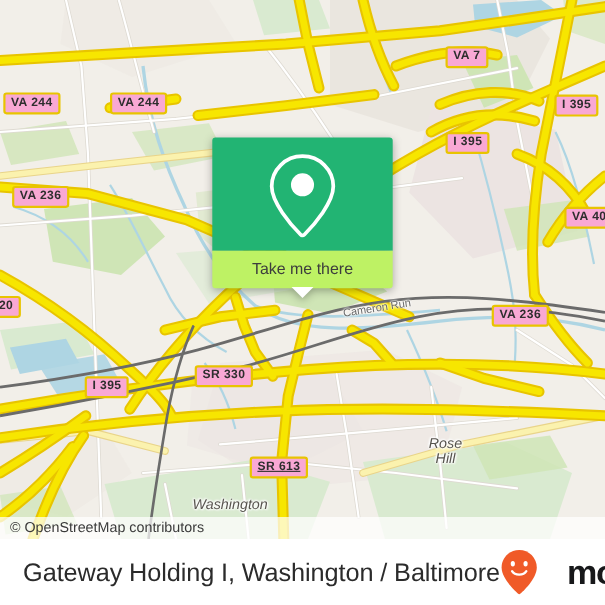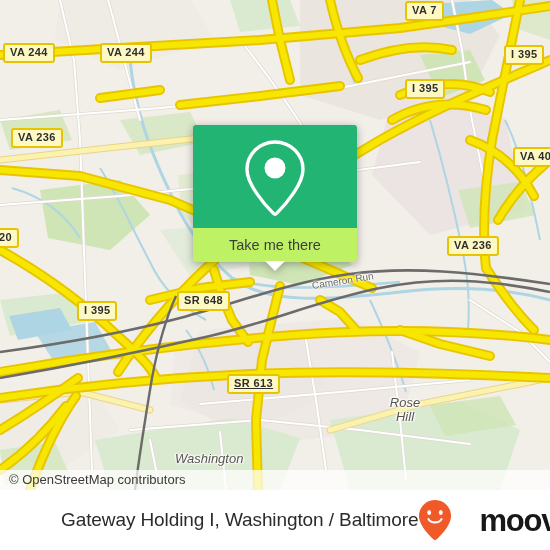--- a/index.html
+++ b/index.html
@@ -4,24 +4,24 @@
 <style>
   html,body{margin:0;padding:0;background:#fff;}
   body{width:550px;height:550px;font-family:"Liberation Sans",sans-serif;overflow:hidden;}
   #app{position:relative;width:550px;height:550px;overflow:hidden;background:#fff;}
 
   
   .map{position:absolute;left:0;top:0;width:550px;height:490px;overflow:hidden;background:#f2efe9;}
   .map svg{position:absolute;left:0;top:0;}
 
   
-  .shield{position:absolute;background:#fef9c3;border:2px solid #e8c400;border-radius:3px;
+  .shield{position:absolute;background:#f9a8d4;border:2px solid #e8c400;border-radius:3px;
           color:#2e2e2e;font-size:11px;font-weight:bold;letter-spacing:.4px;
           padding:1px 5px 2px 5px;line-height:13px;white-space:nowrap;
-          font-family:"Liberation Sans",sans-serif;box-sizing:border-box;}
+          font-family:"Liberation Sans",sans-serif;box-sizing:border-box;margin-top:41px;}
 
   
   .place{position:absolute;color:#57544e;font-size:13px;white-space:nowrap;
          text-align:center;line-height:14px;
          text-shadow:0 0 2px #fff,0 0 2px #fff,0 0 3px #fff,1px 1px 2px #fff,-1px -1px 2px #fff;font-style:italic;}
   .waterlabel{position:absolute;color:#6a6a6a;font-size:10px;white-space:nowrap;
          text-shadow:0 0 2px #fff,0 0 2px #fff,0 0 3px #fff;}
 
   
   .attrib{position:absolute;left:0;bottom:0;width:100%;height:20px;
@@ -37,21 +37,21 @@
             display:flex;align-items:center;justify-content:center;
             color:#3d3d3d;font-size:14.5px;}
   .card-tail{position:absolute;left:50%;bottom:-9px;margin-left:-10px;width:0;height:0;
              border-left:10px solid transparent;border-right:10px solid transparent;
              border-top:10px solid #fff;}
 
   
   .footer{position:absolute;left:0;top:490px;width:550px;height:60px;background:#fff;
           display:flex;align-items:center;justify-content:space-between;
           padding:0 22px 0 21px;box-sizing:border-box;}
-  .footer-title{color:#2b2b2b;font-size:19px;letter-spacing:-.1px;white-space:nowrap;margin-left:40px;}
+  .footer-title{color:#2b2b2b;font-size:23px;letter-spacing:-.1px;white-space:nowrap;}
   .brand{display:flex;align-items:center;gap:3px;}
   .brand-word{color:#17181a;font-size:31px;font-weight:bold;letter-spacing:-1.2px;
               line-height:31px;margin-left:24px;}
 </style>
 </head>
 <body>
 
 <div id="app">
 
   <div class="map">
@@ -238,21 +238,21 @@
     <div>
       <div class="shield" style="left:3px;top:43px;">VA 244</div>
       <div class="shield" style="left:100px;top:43px;">VA 244</div>
       <div class="shield" style="left:405px;top:1px;">VA 7</div>
       <div class="shield" style="left:504px;top:45px;">I 395</div>
       <div class="shield" style="left:405px;top:79px;">I 395</div>
       <div class="shield" style="left:11px;top:128px;">VA 236</div>
       <div class="shield" style="left:513px;top:147px;">VA 402</div>
       <div class="shield" style="left:-8px;top:228px;">20</div>
       <div class="shield" style="left:447px;top:236px;">VA 236</div>
-      <div class="shield" style="left:177px;top:291px;">SR 648</div>
+      <div class="shield" style="left:177px;top:291px;">SR 330</div>
       <div class="shield" style="left:77px;top:301px;">I 395</div>
       <div class="shield" style="left:227px;top:374px;text-decoration:underline;">SR 613</div>
     </div>
 
     <div>
       <div class="place" style="left:380px;top:396px;width:50px;">Rose</div>
       <div class="place" style="left:380px;top:410px;width:50px;">Hill</div>
       <div class="place" style="left:175px;top:452px;">Washington</div>
     </div>
 

